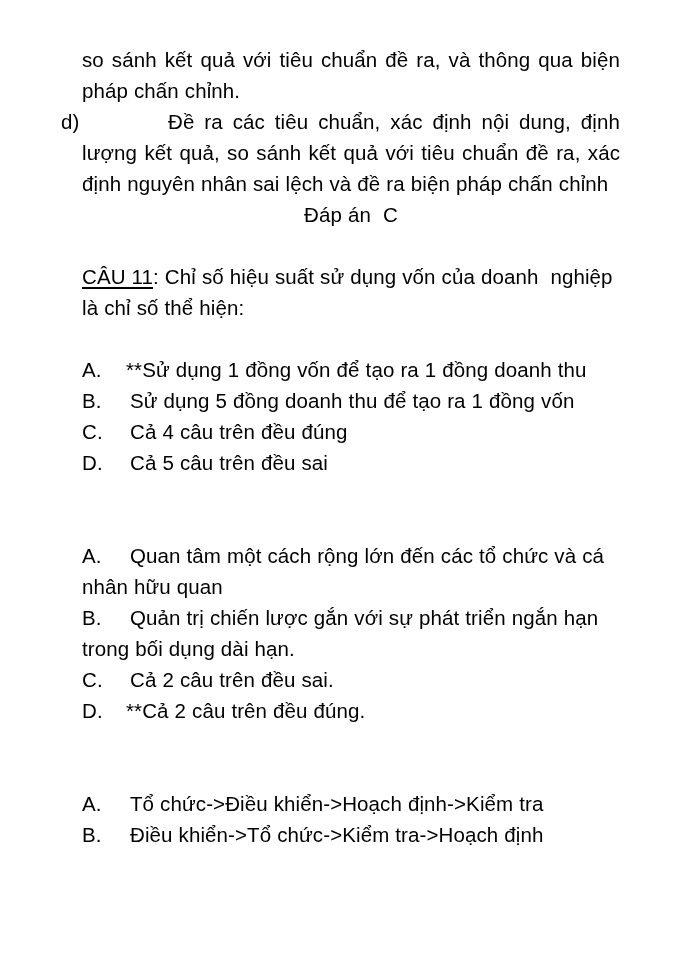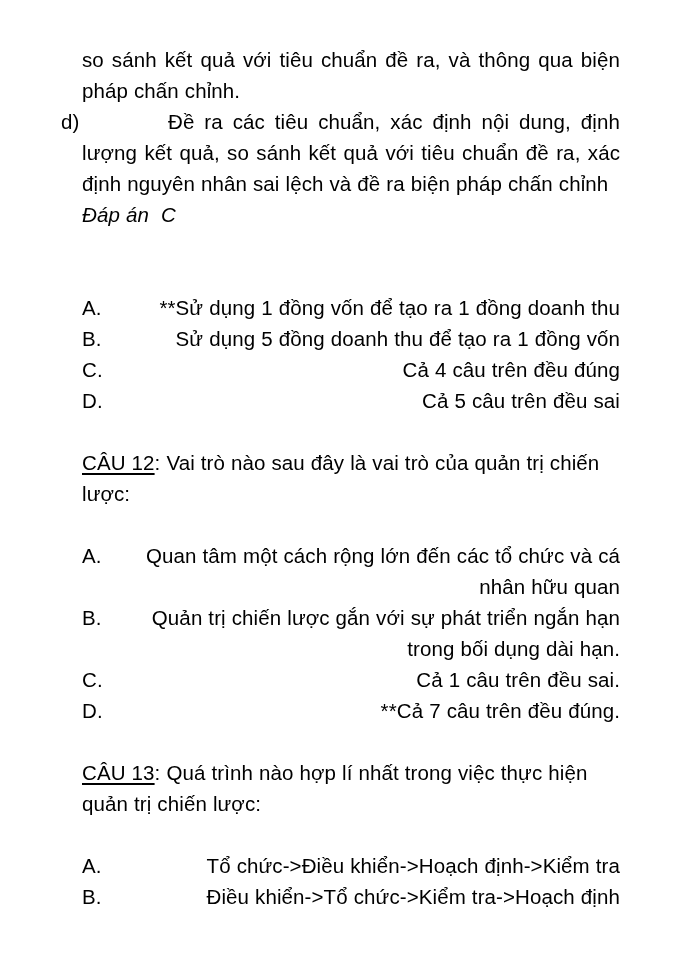--- a/index.html
+++ b/index.html
@@ -31,22 +31,21 @@
     font-size: 20.5px;
     line-height: 31px;
     letter-spacing: 0.1px;
     word-spacing: 0.2px;
   }
 
   
   .para {
     margin: 0;
     padding-left: 21px;
-    text-align: left;
-    font-style: italic;
+    text-align: center;
   }
 
   .para-justify {
     margin: 0;
     padding-left: 21px;
     text-align: justify;
     text-justify: inter-word;
   }
 
   
@@ -94,21 +93,20 @@
     text-align: left;
   }
   .option > .opt-letter {
     position: absolute;
     left: 21px;
     top: 0;
   }
   .option > .opt-text {
     display: block;
     padding-left: 0;
-    text-align: right;
   }
   
   .option > .opt-text::before {
     content: "";
     display: inline-block;
     width: 48px;
   }
   .option.starred > .opt-text::before {
     width: 44px;
   }
@@ -131,20 +129,21 @@
       <span class="marker">d)</span>
       <span class="marker-spacer"></span><span>Đề ra các tiêu chuẩn, xác định nội dung, định lượng kết quả, so sánh kết quả với tiêu chuẩn đề ra, xác định nguyên nhân sai lệch và đề ra biện pháp chấn chỉnh</span>
     </p>
 
     <p class="para ws">Đáp án  C</p>
   </div>
 
   <div class="spacer-line"></div>
 
   <div class="block">
+    <p class="question ws"><span class="q-label">CÂU 11</span><span>: </span><span>Chỉ số hiệu suất sử dụng vốn của doanh  nghiệp là chỉ số thể hiện:</span></p>
 
     <div class="spacer-line"></div>
 
     <ul class="options">
       <li class="option starred">
         <span class="opt-letter">A.</span>
         <span class="opt-text">**Sử dụng 1 đồng vốn để tạo ra 1 đồng doanh thu</span>
       </li>
       <li class="option">
         <span class="opt-letter">B.</span>
@@ -157,48 +156,46 @@
       <li class="option">
         <span class="opt-letter">D.</span>
         <span class="opt-text">Cả 5 câu trên đều sai</span>
       </li>
     </ul>
   </div>
 
   <div class="spacer-line"></div>
 
   <div class="block">
-    <p class="question"><span class="q-label">CÂU 12</span><span>: </span><span>Vai trò nào sau đây là vai trò của quản trị chiến lược:</span></p>
 
     <div class="spacer-line"></div>
 
     <ul class="options">
       <li class="option">
         <span class="opt-letter">A.</span>
         <span class="opt-text">Quan tâm một cách rộng lớn đến các tổ chức và cá nhân hữu quan</span>
       </li>
       <li class="option">
         <span class="opt-letter">B.</span>
         <span class="opt-text">Quản trị chiến lược gắn với sự phát triển ngắn hạn trong bối dụng dài hạn.</span>
       </li>
       <li class="option">
         <span class="opt-letter">C.</span>
-        <span class="opt-text">Cả 1 câu trên đều sai.</span>
+        <span class="opt-text">Cả 2 câu trên đều sai.</span>
       </li>
       <li class="option starred">
         <span class="opt-letter">D.</span>
-        <span class="opt-text">**Cả 7 câu trên đều đúng.</span>
+        <span class="opt-text">**Cả 2 câu trên đều đúng.</span>
       </li>
     </ul>
   </div>
 
   <div class="spacer-line"></div>
 
   <div class="block">
-    <p class="question ws"><span class="q-label">CÂU 13</span><span>: </span><span>Quá trình nào hợp lí nhất trong việc thực hiện quản trị chiến lược:</span></p>
 
     <div class="spacer-line"></div>
 
     <ul class="options">
       <li class="option">
         <span class="opt-letter">A.</span>
         <span class="opt-text">Tổ chức-&gt;Điều khiển-&gt;Hoạch định-&gt;Kiểm tra</span>
       </li>
       <li class="option">
         <span class="opt-letter">B.</span>

